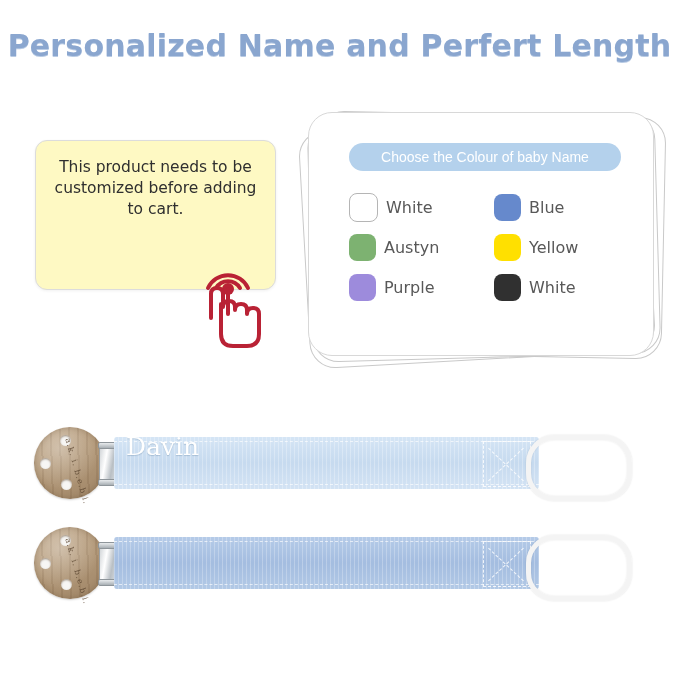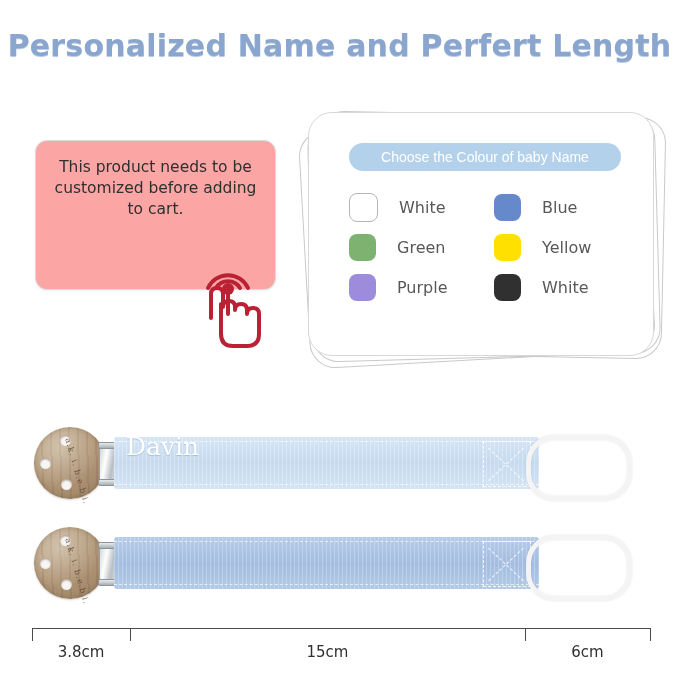--- a/index.html
+++ b/index.html
@@ -20,21 +20,21 @@
     font-weight:bold;
     font-size:30px;
     letter-spacing:.2px;
     color:#8aa6cf;
     text-shadow:0 1px 0 #b9cbe4;
   }
 
   
   .cust-card{
     position:absolute;left:35px;top:140px;width:239px;height:148px;
-    background:#fca5a5;
+    background:#fef9c3;
     border:1px solid #dcdcdc;
     border-radius:12px;
     box-shadow:0 1px 3px rgba(0,0,0,.06);
   }
   .cust-text{
     position:absolute;left:10px;top:16px;width:219px;
     text-align:center;
     font-family:"DejaVu Sans", sans-serif;
     font-size:15.5px;
     line-height:21px;
@@ -88,21 +88,21 @@
     display:grid;
     grid-template-columns:145px 145px;
     grid-template-rows:40px 40px 40px 40px;
   }
   .swatch-row{display:flex;align-items:center;}
   .swatch{
     width:27px;height:27px;border-radius:8px;flex:0 0 auto;
   }
   .swatch.outlined{border:1px solid #b5b5b5;}
   .swatch-label{
-    margin-left:21px;
+    margin-left:8px;
     font-family:"DejaVu Sans", sans-serif;
     font-size:16px;
     color:#585858;
   }
 
   
   .clip-wrap{position:absolute;}
   .clip1{left:30px;top:418px;width:620px;height:92px;}
   .clip2{left:30px;top:518px;width:620px;height:92px;}
 
@@ -233,21 +233,21 @@
           <span class="swatch outlined" style="background: rgb(255, 255, 255);"></span>
           <span class="swatch-label">White</span>
         </div>
         <div class="swatch-row">
           <span class="swatch" style="background: rgb(102, 137, 204);"></span>
           <span class="swatch-label">Blue</span>
         </div>
 
         <div class="swatch-row">
           <span class="swatch" style="background: rgb(125, 178, 113);"></span>
-          <span class="swatch-label">Green</span>
+          <span class="swatch-label">Austyn</span>
         </div>
 
         <div class="swatch-row">
           <span class="swatch" style="background: rgb(255, 224, 0);"></span>
           <span class="swatch-label">Yellow</span>
         </div>
         <div class="swatch-row">
           <span class="swatch" style="background: rgb(157, 139, 220);"></span>
           <span class="swatch-label">Purple</span>
         </div>
@@ -289,24 +289,14 @@
     <div class="metal-clip">
       <span class="metal-bar" style="top:-3px"></span>
       <span class="metal-bar" style="bottom:-3px"></span>
     </div>
     <div class="ribbon r2">
       <span class="xbox" style="right:8px"></span>
     </div>
     <div class="loop" style="left:496px"></div>
   </div>
 
-  <div class="ruler">
-    <div class="ruler-line"></div>
-    <span class="tick" style="left:32px"></span>
-    <span class="tick" style="left:130px"></span>
-    <span class="tick" style="left:525px"></span>
-    <span class="tick" style="left:650px"></span>
-    <span class="ruler-label" style="left:32px;width:98px">3.8cm</span>
-    <span class="ruler-label" style="left:130px;width:395px">15cm</span>
-    <span class="ruler-label" style="left:525px;width:125px">6cm</span>
-  </div>
 
 </div>
 
 </body></html>

